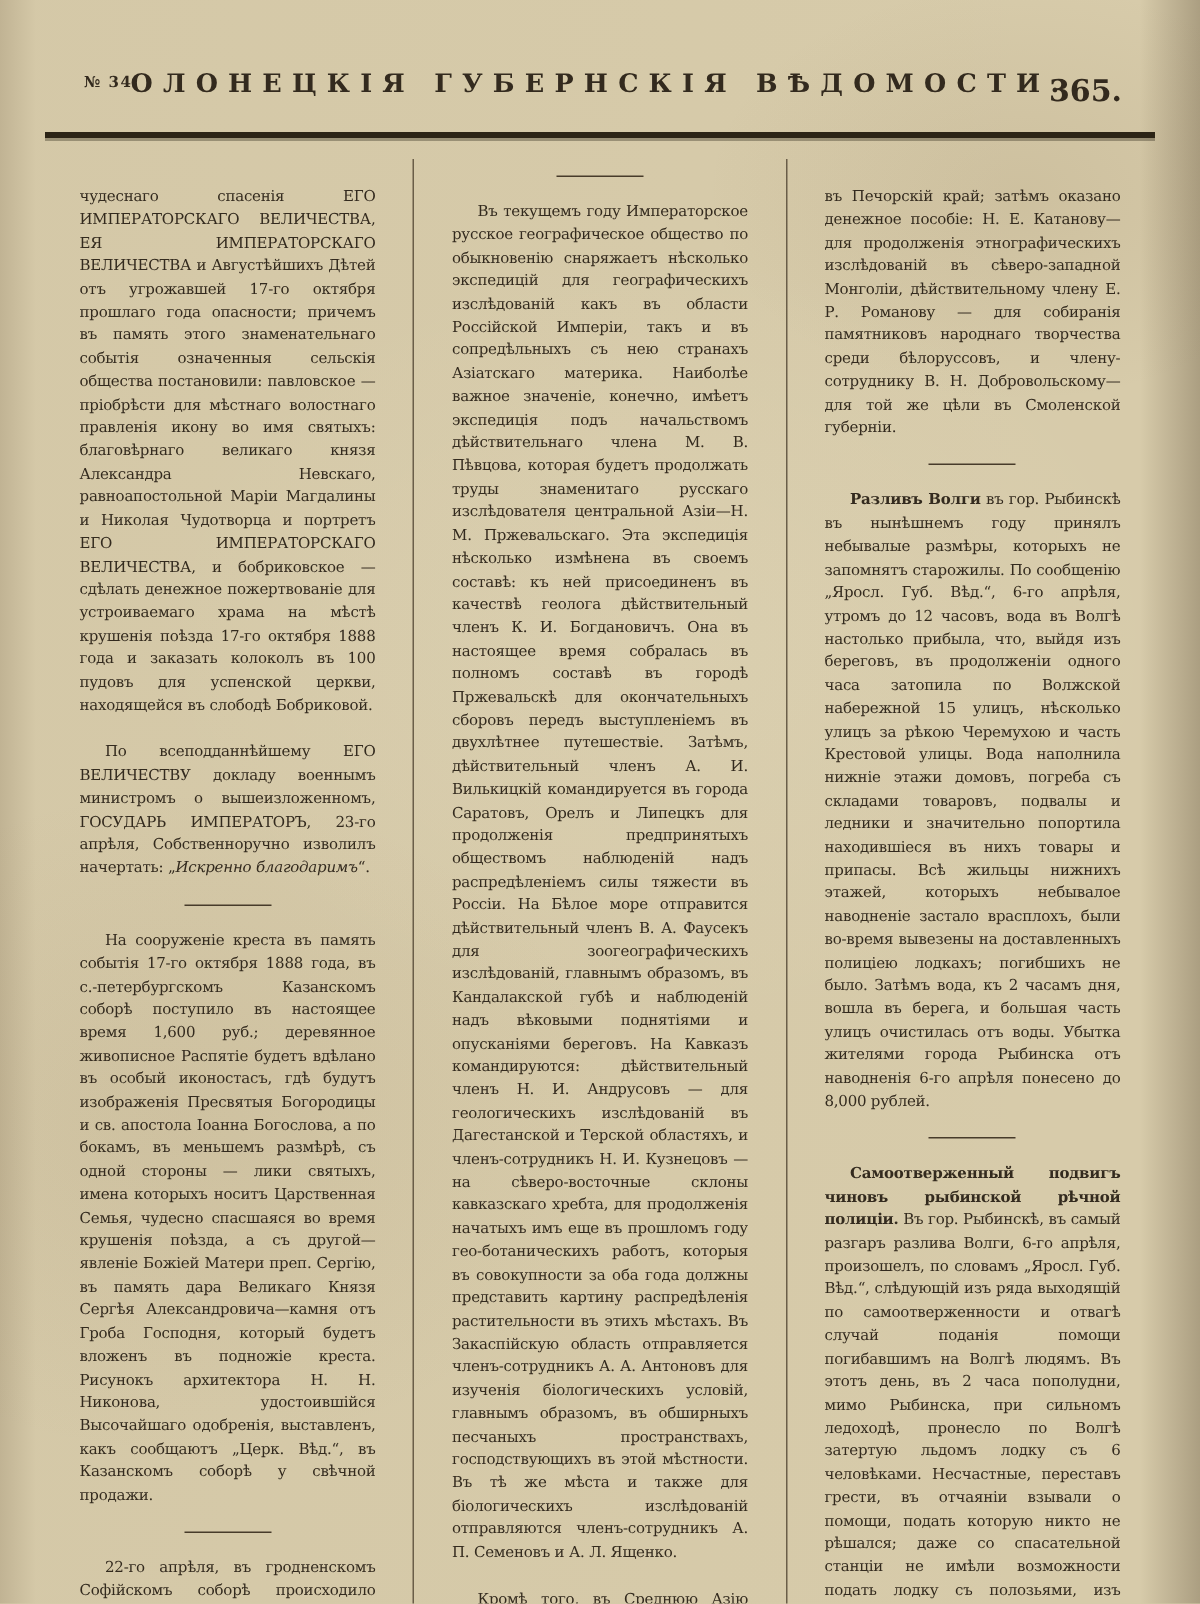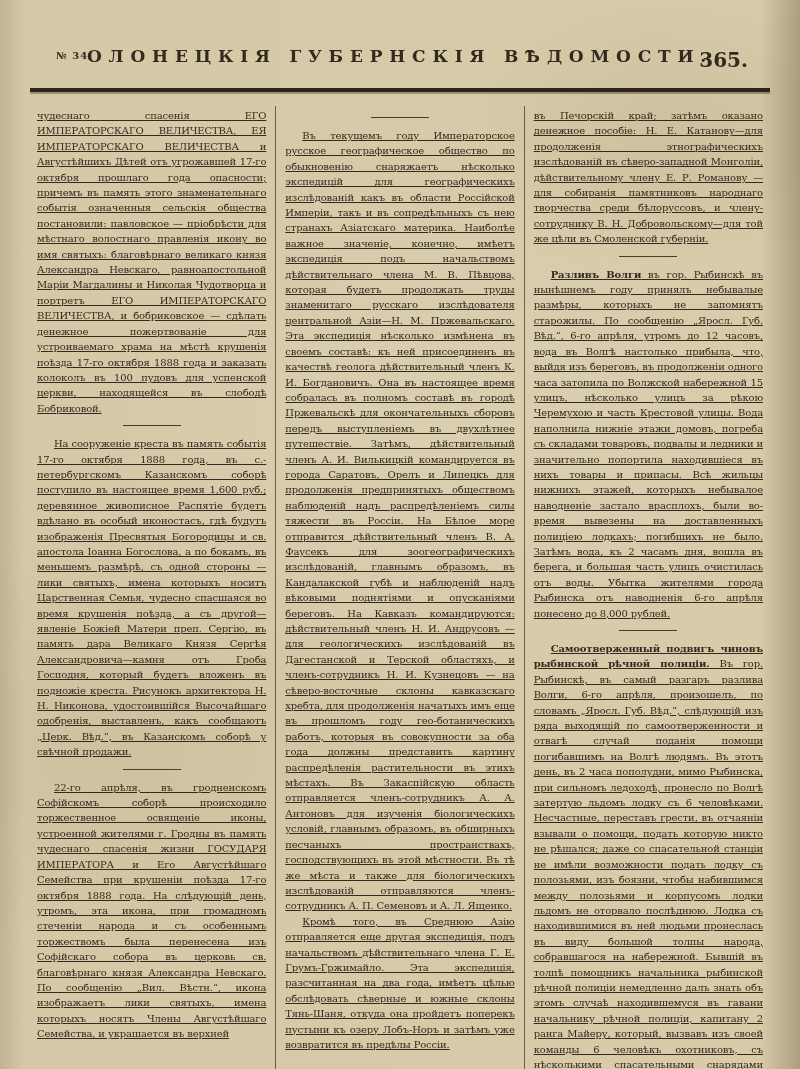--- a/index.html
+++ b/index.html
@@ -57,21 +57,21 @@
     flex: 1 1 0;
     padding: 2px 9px 0 9px;
     overflow: hidden;
     text-align: justify;
     font-size: 10px;
     line-height: 15.4px;
     letter-spacing: -0.15px;
   }
   .col + .col { border-left: 1px solid rgba(70,58,40,0.75); }
 
-  p.para { margin: 0; text-decoration: underline; }
+  p.para { margin: 16px; }
   p.indent { text-indent: 1.7em; }
   p.para b.lead { font-weight: 700; }
   .sep {
     width: 58px;
     border: 0;
     border-top: 1.5px solid #473b2a;
     margin: 9px auto 10px auto;
   }
   i { font-style: italic; }
 </style>
@@ -84,20 +84,21 @@
     <span class="issue-no">№ 34.</span>
     <span class="masthead">ОЛОНЕЦКІЯ ГУБЕРНСКІЯ ВѢДОМОСТИ.</span>
     <span class="page-no">365.</span>
   </div>
   <div class="head-rule"></div>
 
   <div class="columns">
 
     <section class="col">
       <p class="para"><span>чудеснаго спасенія ЕГО ИМПЕРАТОРСКАГО ВЕЛИЧЕСТВА, ЕЯ ИМПЕРАТОРСКАГО ВЕЛИЧЕСТВА и Августѣйшихъ Дѣтей отъ угрожавшей 17-го октября прошлаго года опасности; причемъ въ память этого знаменательнаго событія означенныя сельскія общества постановили: павловское — пріобрѣсти для мѣстнаго волостнаго правленія икону во имя святыхъ: благовѣрнаго великаго князя Александра Невскаго, равноапостольной Маріи Магдалины и Николая Чудотворца и портретъ ЕГО ИМПЕРАТОРСКАГО ВЕЛИЧЕСТВА, и бобриковское — сдѣлать денежное пожертвованіе для устроиваемаго храма на мѣстѣ крушенія поѣзда 17-го октября 1888 года и заказать колоколъ въ 100 пудовъ для успенской церкви, находящейся въ слободѣ Бобриковой.</span></p>
+      <p class="para indent"><span>По всеподданнѣйшему ЕГО ВЕЛИЧЕСТВУ докладу военнымъ министромъ о вышеизложенномъ, ГОСУДАРЬ ИМПЕРАТОРЪ, 23-го апрѣля, Собственноручно изволилъ начертать: „</span><i>Искренно благодаримъ</i><span>“.</span></p>
       <hr class="sep">
       <p class="para indent"><span>На сооруженіе креста въ память событія 17-го октября 1888 года, въ с.-петербургскомъ Казанскомъ соборѣ поступило въ настоящее время 1,600 руб.; деревянное живописное Распятіе будетъ вдѣлано въ особый иконостасъ, гдѣ будутъ изображенія Пресвятыя Богородицы и св. апостола Іоанна Богослова, а по бокамъ, въ меньшемъ размѣрѣ, съ одной стороны — лики святыхъ, имена которыхъ носитъ Царственная Семья, чудесно спасшаяся во время крушенія поѣзда, а съ другой—явленіе Божіей Матери преп. Сергію, въ память дара Великаго Князя Сергѣя Александровича—камня отъ Гроба Господня, который будетъ вложенъ въ подножіе креста. Рисунокъ архитектора Н. Н. Никонова, удостоившійся Высочайшаго одобренія, выставленъ, какъ сообщаютъ „Церк. Вѣд.“, въ Казанскомъ соборѣ у свѣчной продажи.</span></p>
       <hr class="sep">
       <p class="para indent"><span>22-го апрѣля, въ гродненскомъ Софійскомъ соборѣ происходило торжественное освященіе иконы, устроенной жителями г. Гродны въ память чудеснаго спасенія жизни ГОСУДАРЯ ИМПЕРАТОРА и Его Августѣйшаго Семейства при крушеніи поѣзда 17-го октября 1888 года. На слѣдующій день, утромъ, эта икона, при громадномъ стеченіи народа и съ особеннымъ торжествомъ была перенесена изъ Софійскаго собора въ церковь св. благовѣрнаго князя Александра Невскаго. По сообщенію „Вил. Вѣстн.“, икона изображаетъ лики святыхъ, имена которыхъ носятъ Члены Августѣйшаго Семейства, и украшается въ верхней</span></p>
     </section>
 
     <section class="col">
       <hr class="sep">
       <p class="para indent"><span>Въ текущемъ году Императорское русское географическое общество по обыкновенію снаряжаетъ нѣсколько экспедицій для географическихъ изслѣдованій какъ въ области Россійской Имперіи, такъ и въ сопредѣльныхъ съ нею странахъ Азіатскаго материка. Наиболѣе важное значеніе, конечно, имѣетъ экспедиція подъ начальствомъ дѣйствительнаго члена М. В. Пѣвцова, которая будетъ продолжать труды знаменитаго русскаго изслѣдователя центральной Азіи—Н. М. Пржевальскаго. Эта экспедиція нѣсколько измѣнена въ своемъ составѣ: къ ней присоединенъ въ качествѣ геолога дѣйствительный членъ К. И. Богдановичъ. Она въ настоящее время собралась въ полномъ составѣ въ городѣ Пржевальскѣ для окончательныхъ сборовъ передъ выступленіемъ въ двухлѣтнее путешествіе. Затѣмъ, дѣйствительный членъ А. И. Вилькицкій командируется въ города Саратовъ, Орелъ и Липецкъ для продолженія предпринятыхъ обществомъ наблюденій надъ распредѣленіемъ силы тяжести въ Россіи. На Бѣлое море отправится дѣйствительный членъ В. А. Фаусекъ для зоогеографическихъ изслѣдованій, главнымъ образомъ, въ Кандалакской губѣ и наблюденій надъ вѣковыми поднятіями и опусканіями береговъ. На Кавказъ командируются: дѣйствительный членъ Н. И. Андрусовъ — для геологическихъ изслѣдованій въ Дагестанской и Терской областяхъ, и членъ-сотрудникъ Н. И. Кузнецовъ — на сѣверо-восточные склоны кавказскаго хребта, для продолженія начатыхъ имъ еще въ прошломъ году гео-ботаническихъ работъ, которыя въ совокупности за оба года должны представить картину распредѣленія растительности въ этихъ мѣстахъ. Въ Закаспійскую область отправляется членъ-сотрудникъ А. А. Антоновъ для изученія біологическихъ условій, главнымъ образомъ, въ обширныхъ песчаныхъ пространствахъ, господствующихъ въ этой мѣстности. Въ тѣ же мѣста и также для біологическихъ изслѣдованій отправляются членъ-сотрудникъ А. П. Семеновъ и А. Л. Ященко.</span></p>
       <p class="para indent"><span>Кромѣ того, въ Среднюю Азію отправляется еще другая экспедиція, подъ начальствомъ дѣйствительнаго члена Г. Е. Грумъ-Гржимайло. Эта экспедиція, разсчитанная на два года, имѣетъ цѣлью обслѣдовать сѣверные и южные склоны Тянь-Шаня, откуда она пройдетъ поперекъ пустыни къ озеру Лобъ-Норъ и затѣмъ уже возвратится въ предѣлы Россіи.</span></p>

